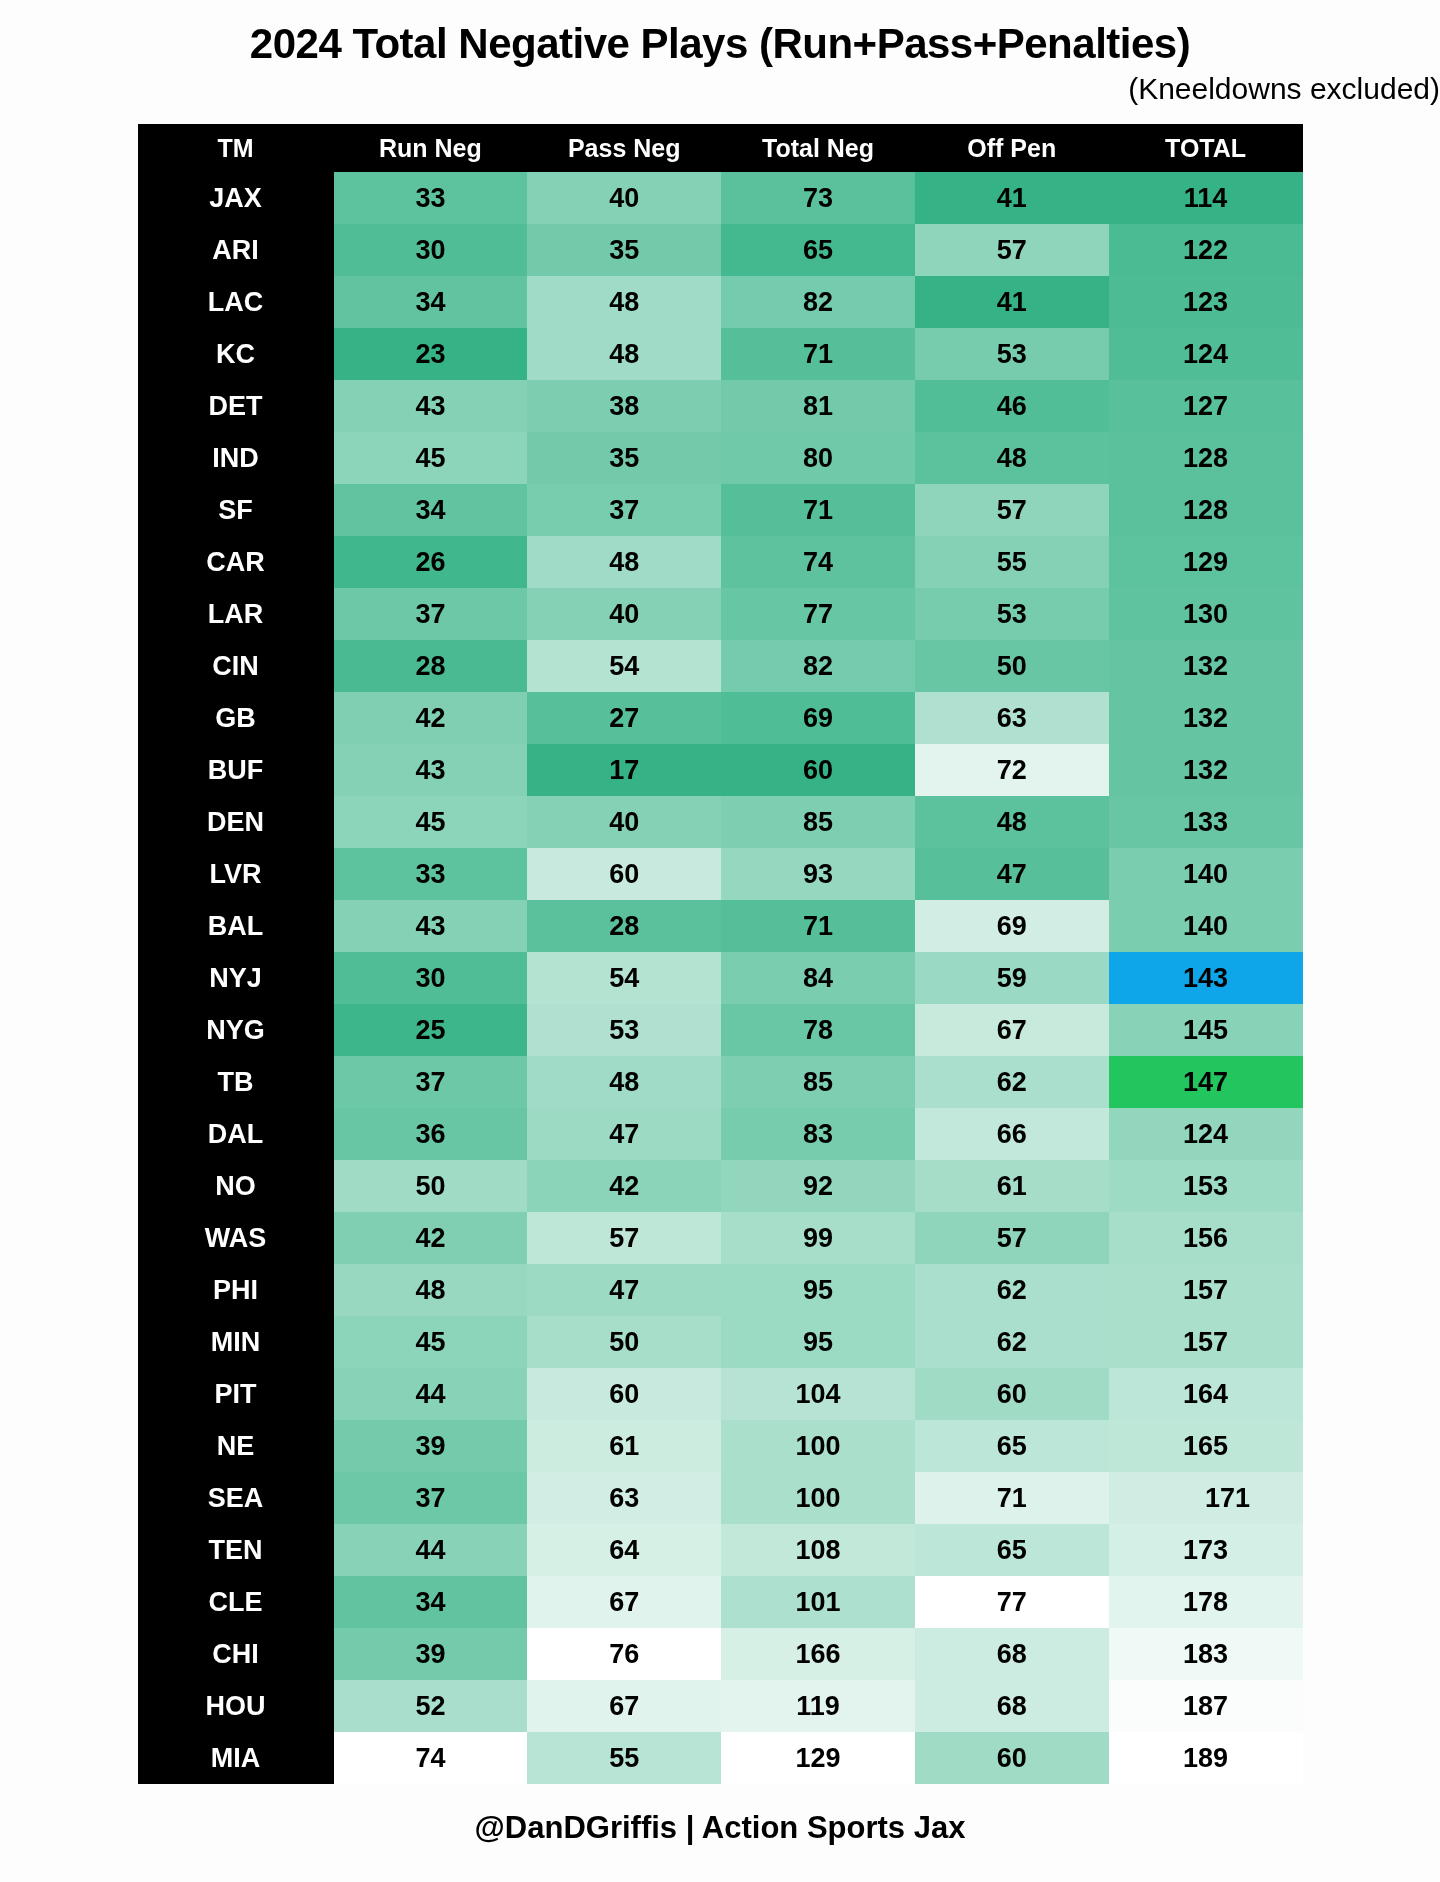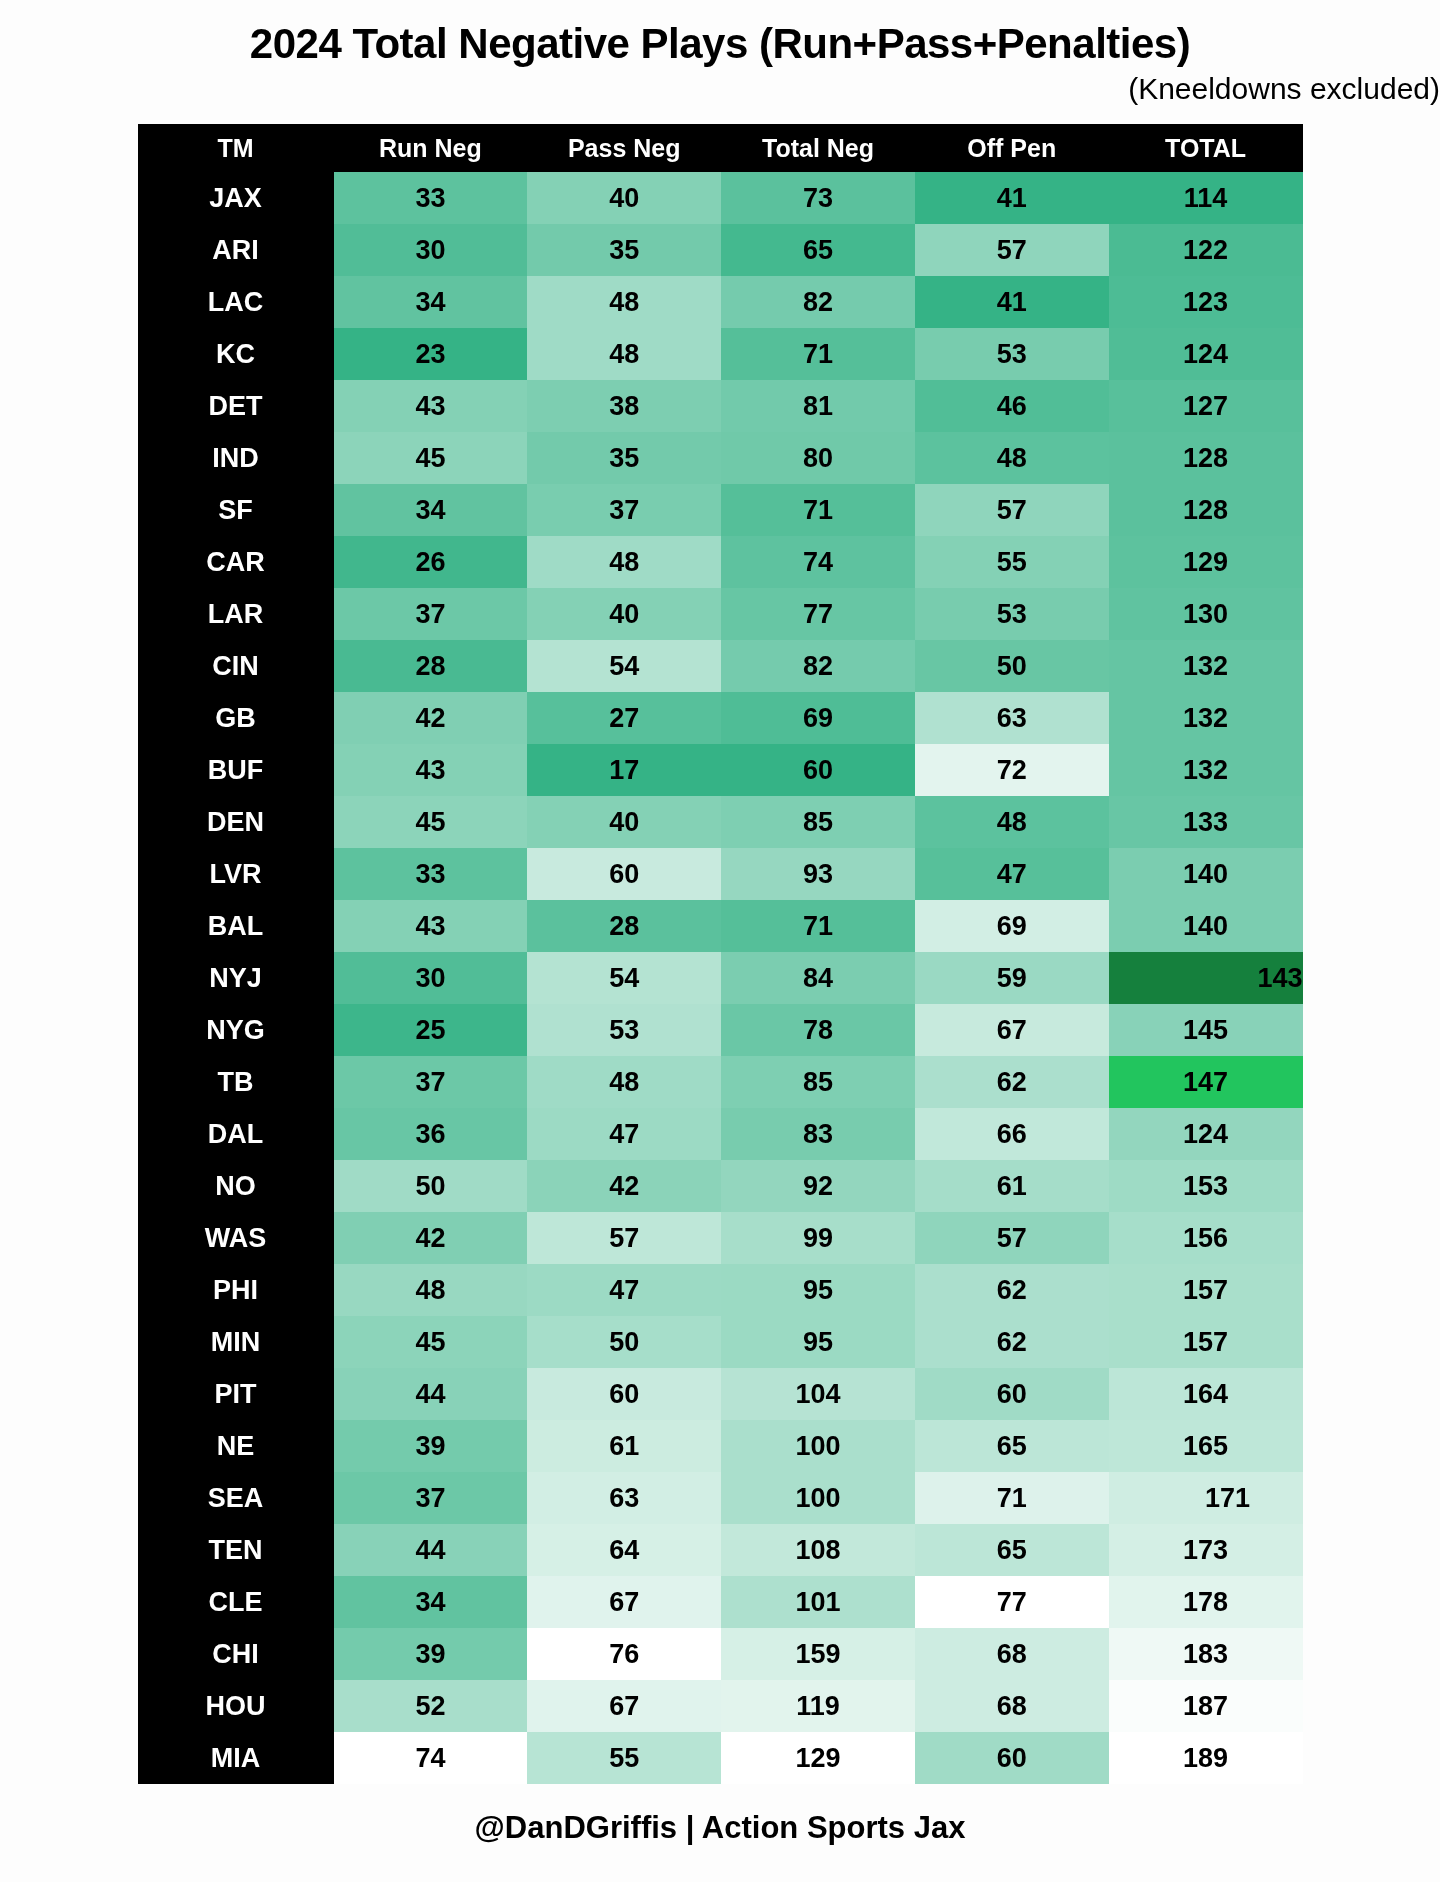--- a/index.html
+++ b/index.html
@@ -239,21 +239,21 @@
             <td class="val" style="background: rgb(85, 191, 153);">71</td>
             <td class="val" style="background: rgb(210, 238, 228);">69</td>
             <td class="val" style="background: rgb(123, 205, 176);">140</td>
           </tr>
           <tr>
             <td class="tm">NYJ</td>
             <td class="val" style="background: rgb(81, 189, 151);">30</td>
             <td class="val" style="background: rgb(180, 227, 210);">54</td>
             <td class="val" style="background: rgb(123, 205, 176);">84</td>
             <td class="val" style="background: rgb(154, 217, 195);">59</td>
-            <td class="val" style="background: #15803d; text-align: right;">143</td>
+            <td class="val" style="background: #0ea5e9;">143</td>
           </tr>
           <tr>
             <td class="tm">NYG</td>
             <td class="val" style="background: rgb(61, 182, 139);">25</td>
             <td class="val" style="background: rgb(176, 225, 208);">53</td>
             <td class="val" style="background: rgb(106, 199, 166);">78</td>
             <td class="val" style="background: rgb(199, 234, 221);">67</td>
             <td class="val" style="background: rgb(136, 210, 184);">145</td>
           </tr>
           <tr>
@@ -341,21 +341,21 @@
             <td class="val" style="background: rgb(97, 195, 160);">34</td>
             <td class="val" style="background: rgb(224, 243, 237);">67</td>
             <td class="val" style="background: rgb(173, 224, 206);">101</td>
             <td class="val" style="background: rgb(255, 255, 255);">77</td>
             <td class="val" style="background: rgb(225, 244, 237);">178</td>
           </tr>
           <tr>
             <td class="tm">CHI</td>
             <td class="val" style="background: rgb(116, 203, 172);">39</td>
             <td class="val" style="background: rgb(255, 255, 255); margin-top: 40px;">76</td>
-            <td class="val" style="background: rgb(214, 240, 230);">159</td>
+            <td class="val" style="background: rgb(214, 240, 230);">166</td>
             <td class="val" style="background: rgb(205, 236, 225);">68</td>
             <td class="val" style="background: rgb(239, 249, 245);">183</td>
           </tr>
           <tr>
             <td class="tm">HOU</td>
             <td class="val" style="background: rgb(168, 222, 203);">52</td>
             <td class="val" style="background: rgb(224, 243, 237);">67</td>
             <td class="val" style="background: rgb(226, 244, 237);">119</td>
             <td class="val" style="background: rgb(205, 236, 225);">68</td>
             <td class="val" style="background: rgb(250, 253, 252);">187</td>

